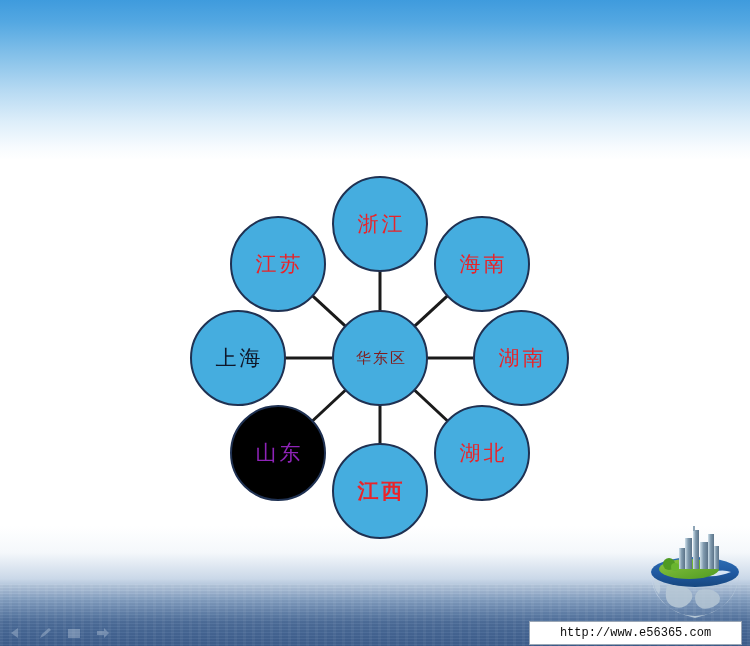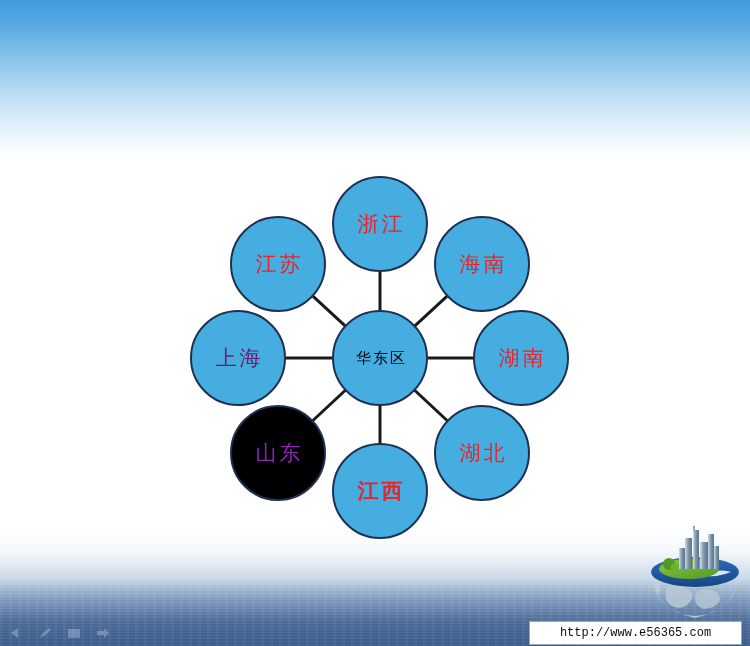--- a/index.html
+++ b/index.html
@@ -212,27 +212,27 @@
         <div class="node" style="left: 434px; top: 405px; width: 96px; height: 96px; background: rgb(69, 173, 223); border-color: rgb(31, 49, 82);">
           <span class="node-label" style="color: rgb(232, 36, 42);">湖北</span>
         </div>
         <div class="node" style="left: 332px; top: 443px; width: 96px; height: 96px; background: rgb(69, 173, 223); border-color: rgb(31, 49, 82);">
           <span class="node-label" style="color: rgb(232, 36, 42); font-weight: bold;">江西</span>
         </div>
         <div class="node alt" style="left: 230px; top: 405px; width: 96px; height: 96px; background: #000000; border-color: rgb(31, 49, 82);">
           <span class="node-label" style="color: rgb(142, 35, 183);">山东</span>
         </div>
         <div class="node" style="left: 190px; top: 310px; width: 96px; height: 96px; background: rgb(69, 173, 223); border-color: rgb(31, 49, 82);">
-          <span class="node-label" style="color: #701a75;">上海</span>
+          <span class="node-label" style="color: #0f172a;">上海</span>
         </div>
         <div class="node" style="left: 230px; top: 216px; width: 96px; height: 96px; background: rgb(69, 173, 223); border-color: rgb(31, 49, 82);">
           <span class="node-label" style="color: rgb(232, 36, 42);">江苏</span>
         </div>
         <div class="node center" style="left: 332px; top: 310px; width: 96px; height: 96px; background: rgb(69, 173, 223); border-color: rgb(31, 49, 82);">
-          <span class="node-label" style="color: #000000;">华东区</span>
+          <span class="node-label" style="color: #7f1d1d;">华东区</span>
         </div>
       </div>
   </div>
 
   <svg class="globe-logo" viewBox="0 0 100 98">
     <defs>
       <radialGradient id="globeBowl" cx="42%" cy="34%" r="78%">
         <stop offset="0%" stop-color="#f4f8fb"></stop>
         <stop offset="48%" stop-color="#d6e2ec"></stop>
         <stop offset="100%" stop-color="#9fb4c6"></stop>

